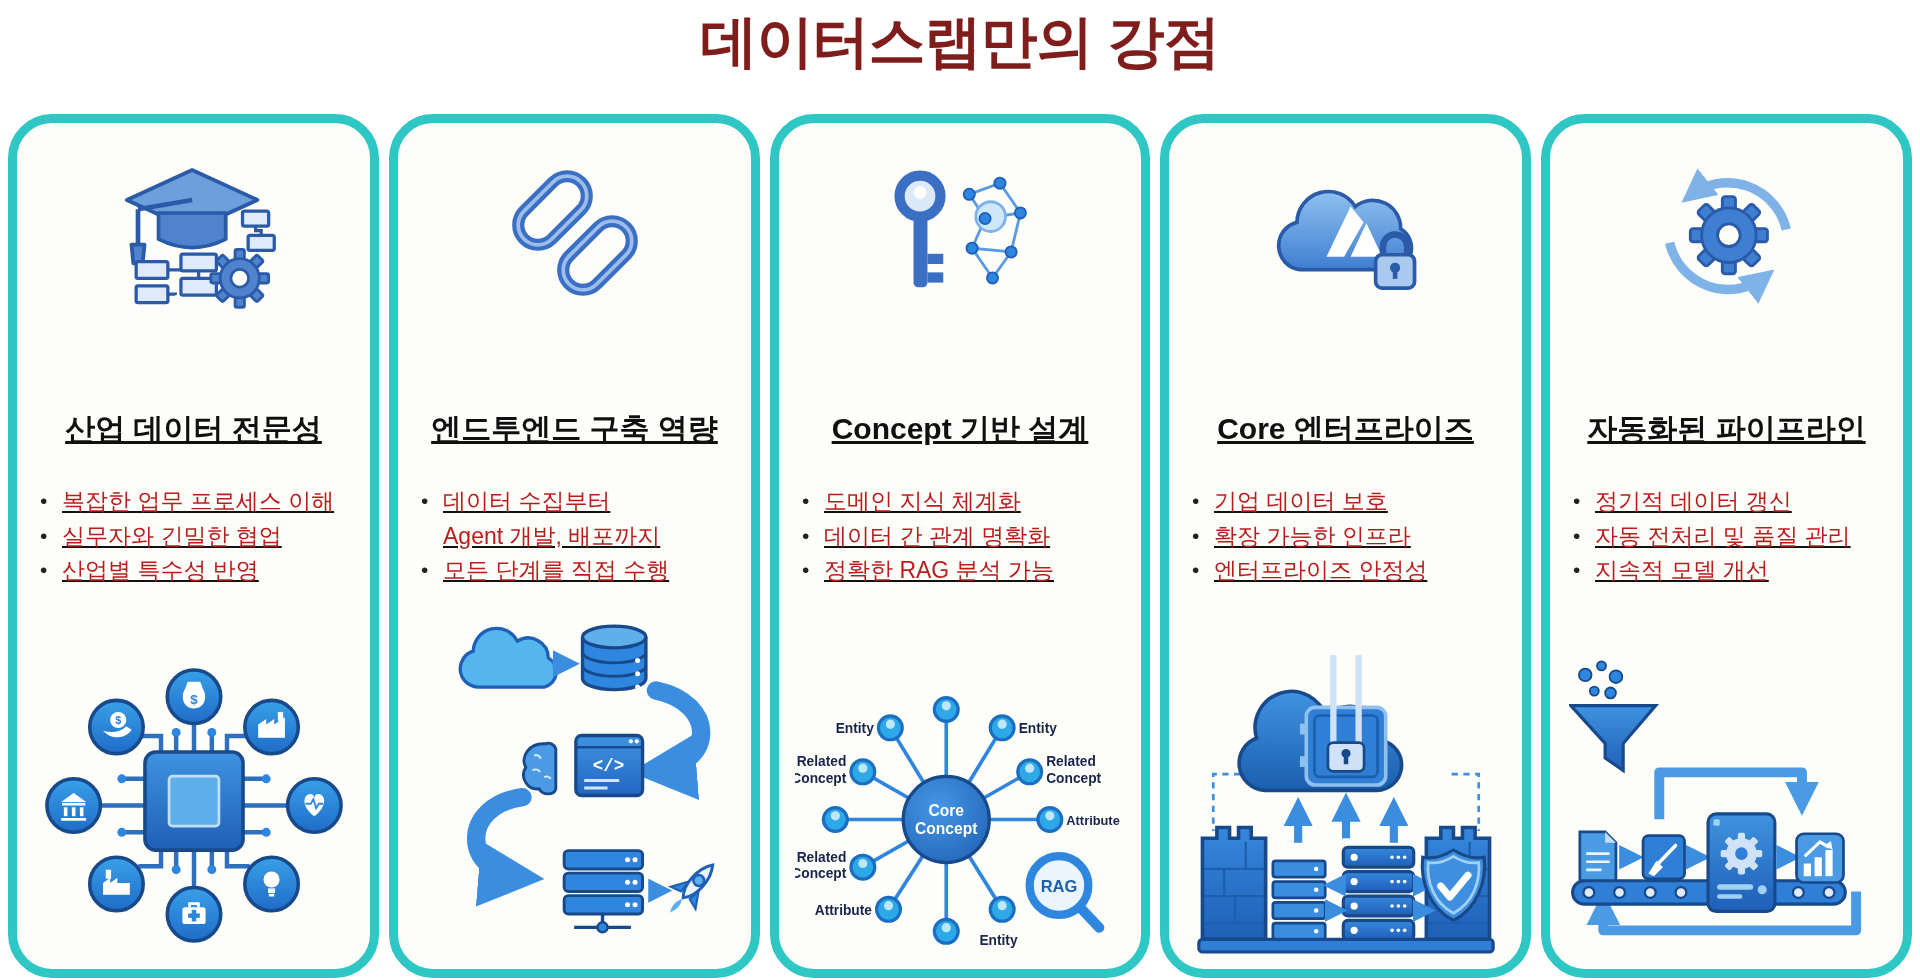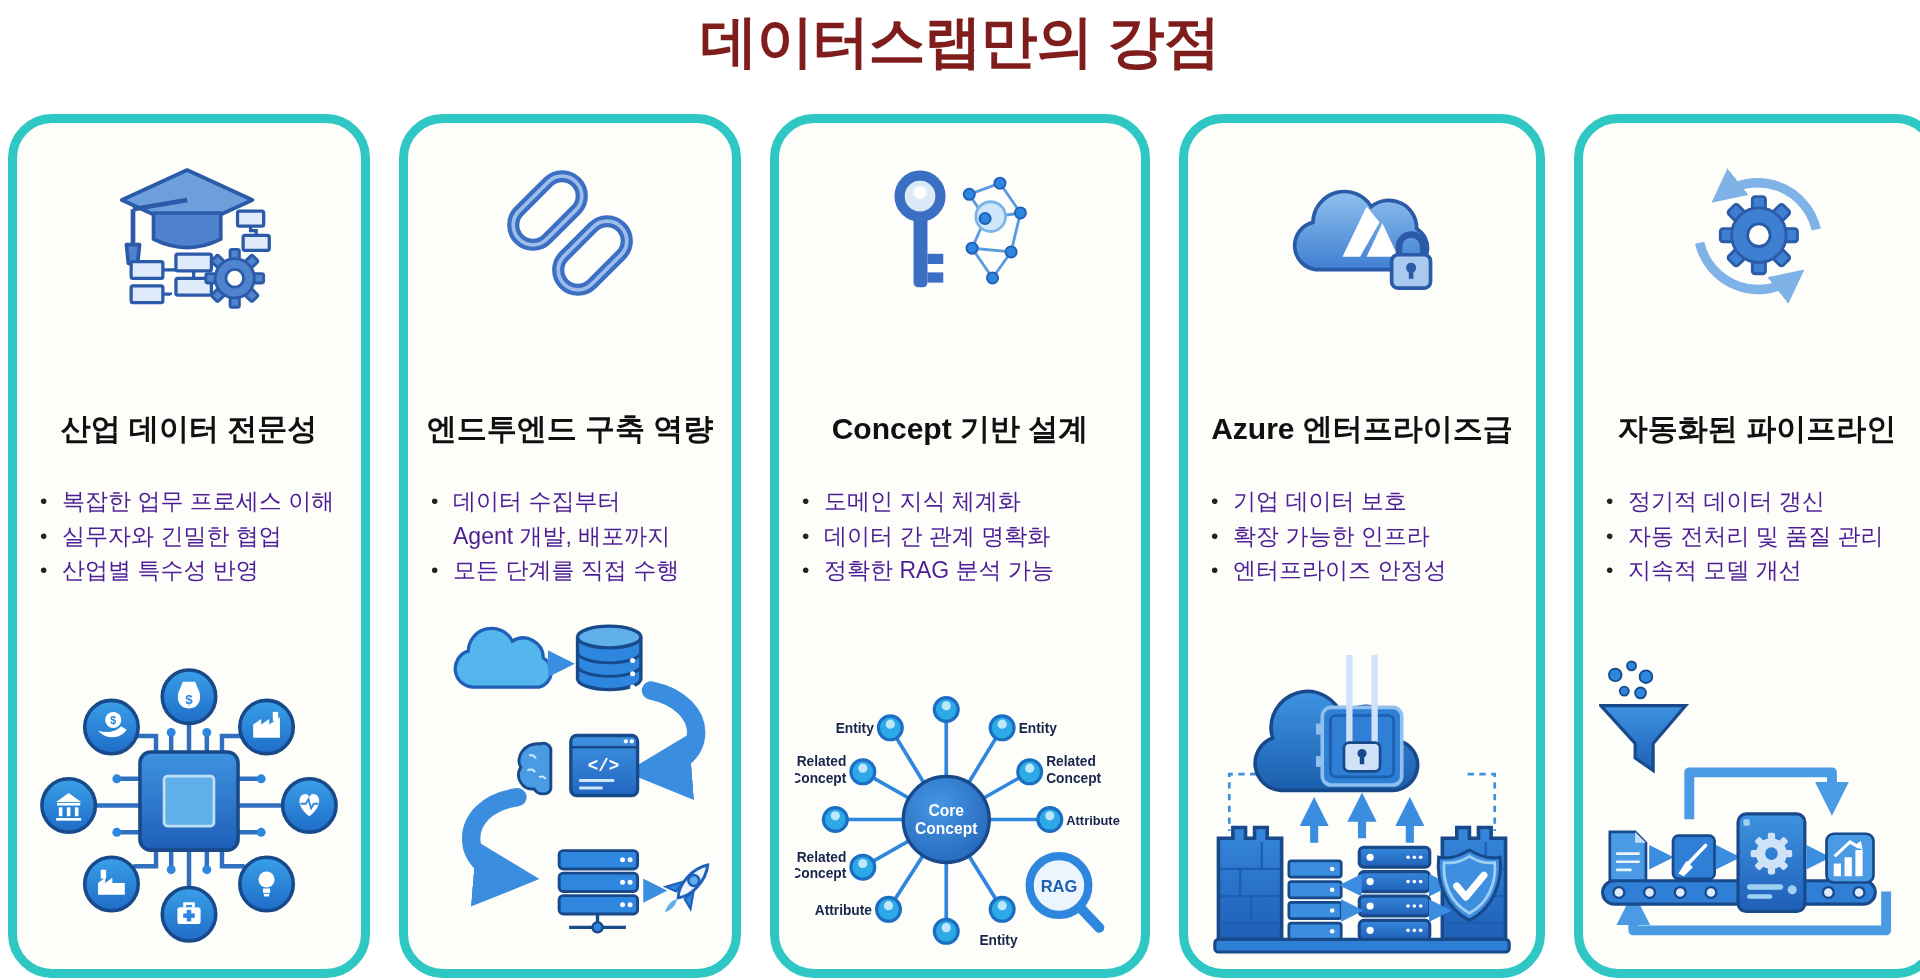--- a/index.html
+++ b/index.html
@@ -1,30 +1,30 @@
 <!DOCTYPE html>
 <html><head>
 <meta charset="utf-8">
 <style>
   html,body{margin:0;padding:0;background:#ffffff;}
   body{width:1920px;height:980px;position:relative;overflow:hidden;
        font-family:"Liberation Sans",sans-serif;color:#111;}
   .page-title{margin:4px 0 0;text-align:center;font-size:57px;font-weight:900;
               letter-spacing:-1px;color:#7f1d1d;}
   .cards{position:absolute;left:8px;right:8px;top:114px;bottom:2px;
-         display:flex;gap:29px;}
+         display:flex;gap:10px;text-decoration:underline;}
   .card{flex:1;box-sizing:border-box;border:9px solid #2ec7c3;border-radius:44px;
         background:#fdfdfa;display:flex;flex-direction:column;align-items:center;
         padding:16px 16px 12px;}
   .icon-area{height:176px;display:flex;align-items:center;justify-content:center;margin-top:6px;}
   .card-title{font-size:30px;font-weight:800;color:#101010;margin-top:88px;
               text-align:center;white-space:nowrap;}
   .bullets{list-style:none;margin:34px 0 0;padding:0 0 0 4px;align-self:stretch;}
   .bullets li{position:relative;padding-left:25px;font-size:23px;line-height:1.5;
-              color:#4c1d95;white-space:pre-line;}
+              color:#b91c1c;white-space:pre-line;}
   .bullets li::before{content:"\2022";position:absolute;left:3px;top:1px;font-size:21px;color:#222;}
   .illustration{margin-top:auto;display:flex;justify-content:center;align-items:flex-end;}
   svg{display:block;}
   .diag-label{font-family:"Liberation Sans",sans-serif;font-weight:bold;fill:#17254a;}
 </style>
 </head>
 <body>
 
 <h1 class="page-title">데이터스랩만의 강점</h1>
 
@@ -368,21 +368,21 @@
         <polygon points="74,100 100,46 114,63 93,100" fill="#ffffff"></polygon>
         <polygon points="100,100 117,64 134,100" fill="#ffffff"></polygon>
         <g transform="translate(148,98)">
           <path d="M-13,0 V-9 a13,13 0 0 1 26,0 V0" fill="none" stroke="#2a5aa8" stroke-width="7"></path>
           <rect x="-21" y="0" width="42" height="36" rx="7" fill="#a9c9ef" stroke="#2a5aa8" stroke-width="4"></rect>
           <circle cx="0" cy="14" r="5.5" fill="#2a5aa8"></circle>
           <rect x="-2.5" y="15" width="5" height="11" fill="#2a5aa8"></rect>
         </g>
       </svg>
     </div>
-    <div class="card-title">Azure 엔터프라이즈급</div>
+    <div class="card-title">Core 엔터프라이즈</div>
     <ul class="bullets">
       <li>기업 데이터 보호</li>
       <li>확장 가능한 인프라</li>
       <li>엔터프라이즈 안정성</li>
     </ul>
     <div class="illustration">
       <svg viewBox="0 0 350 335" width="316">
         <defs>
           <marker id="ah4" markerWidth="3.6" markerHeight="3.6" refX="2.4" refY="1.8" orient="auto">
             <path d="M0,0 L3.6,1.8 L0,3.6 Z" fill="#3b8de0"></path>

